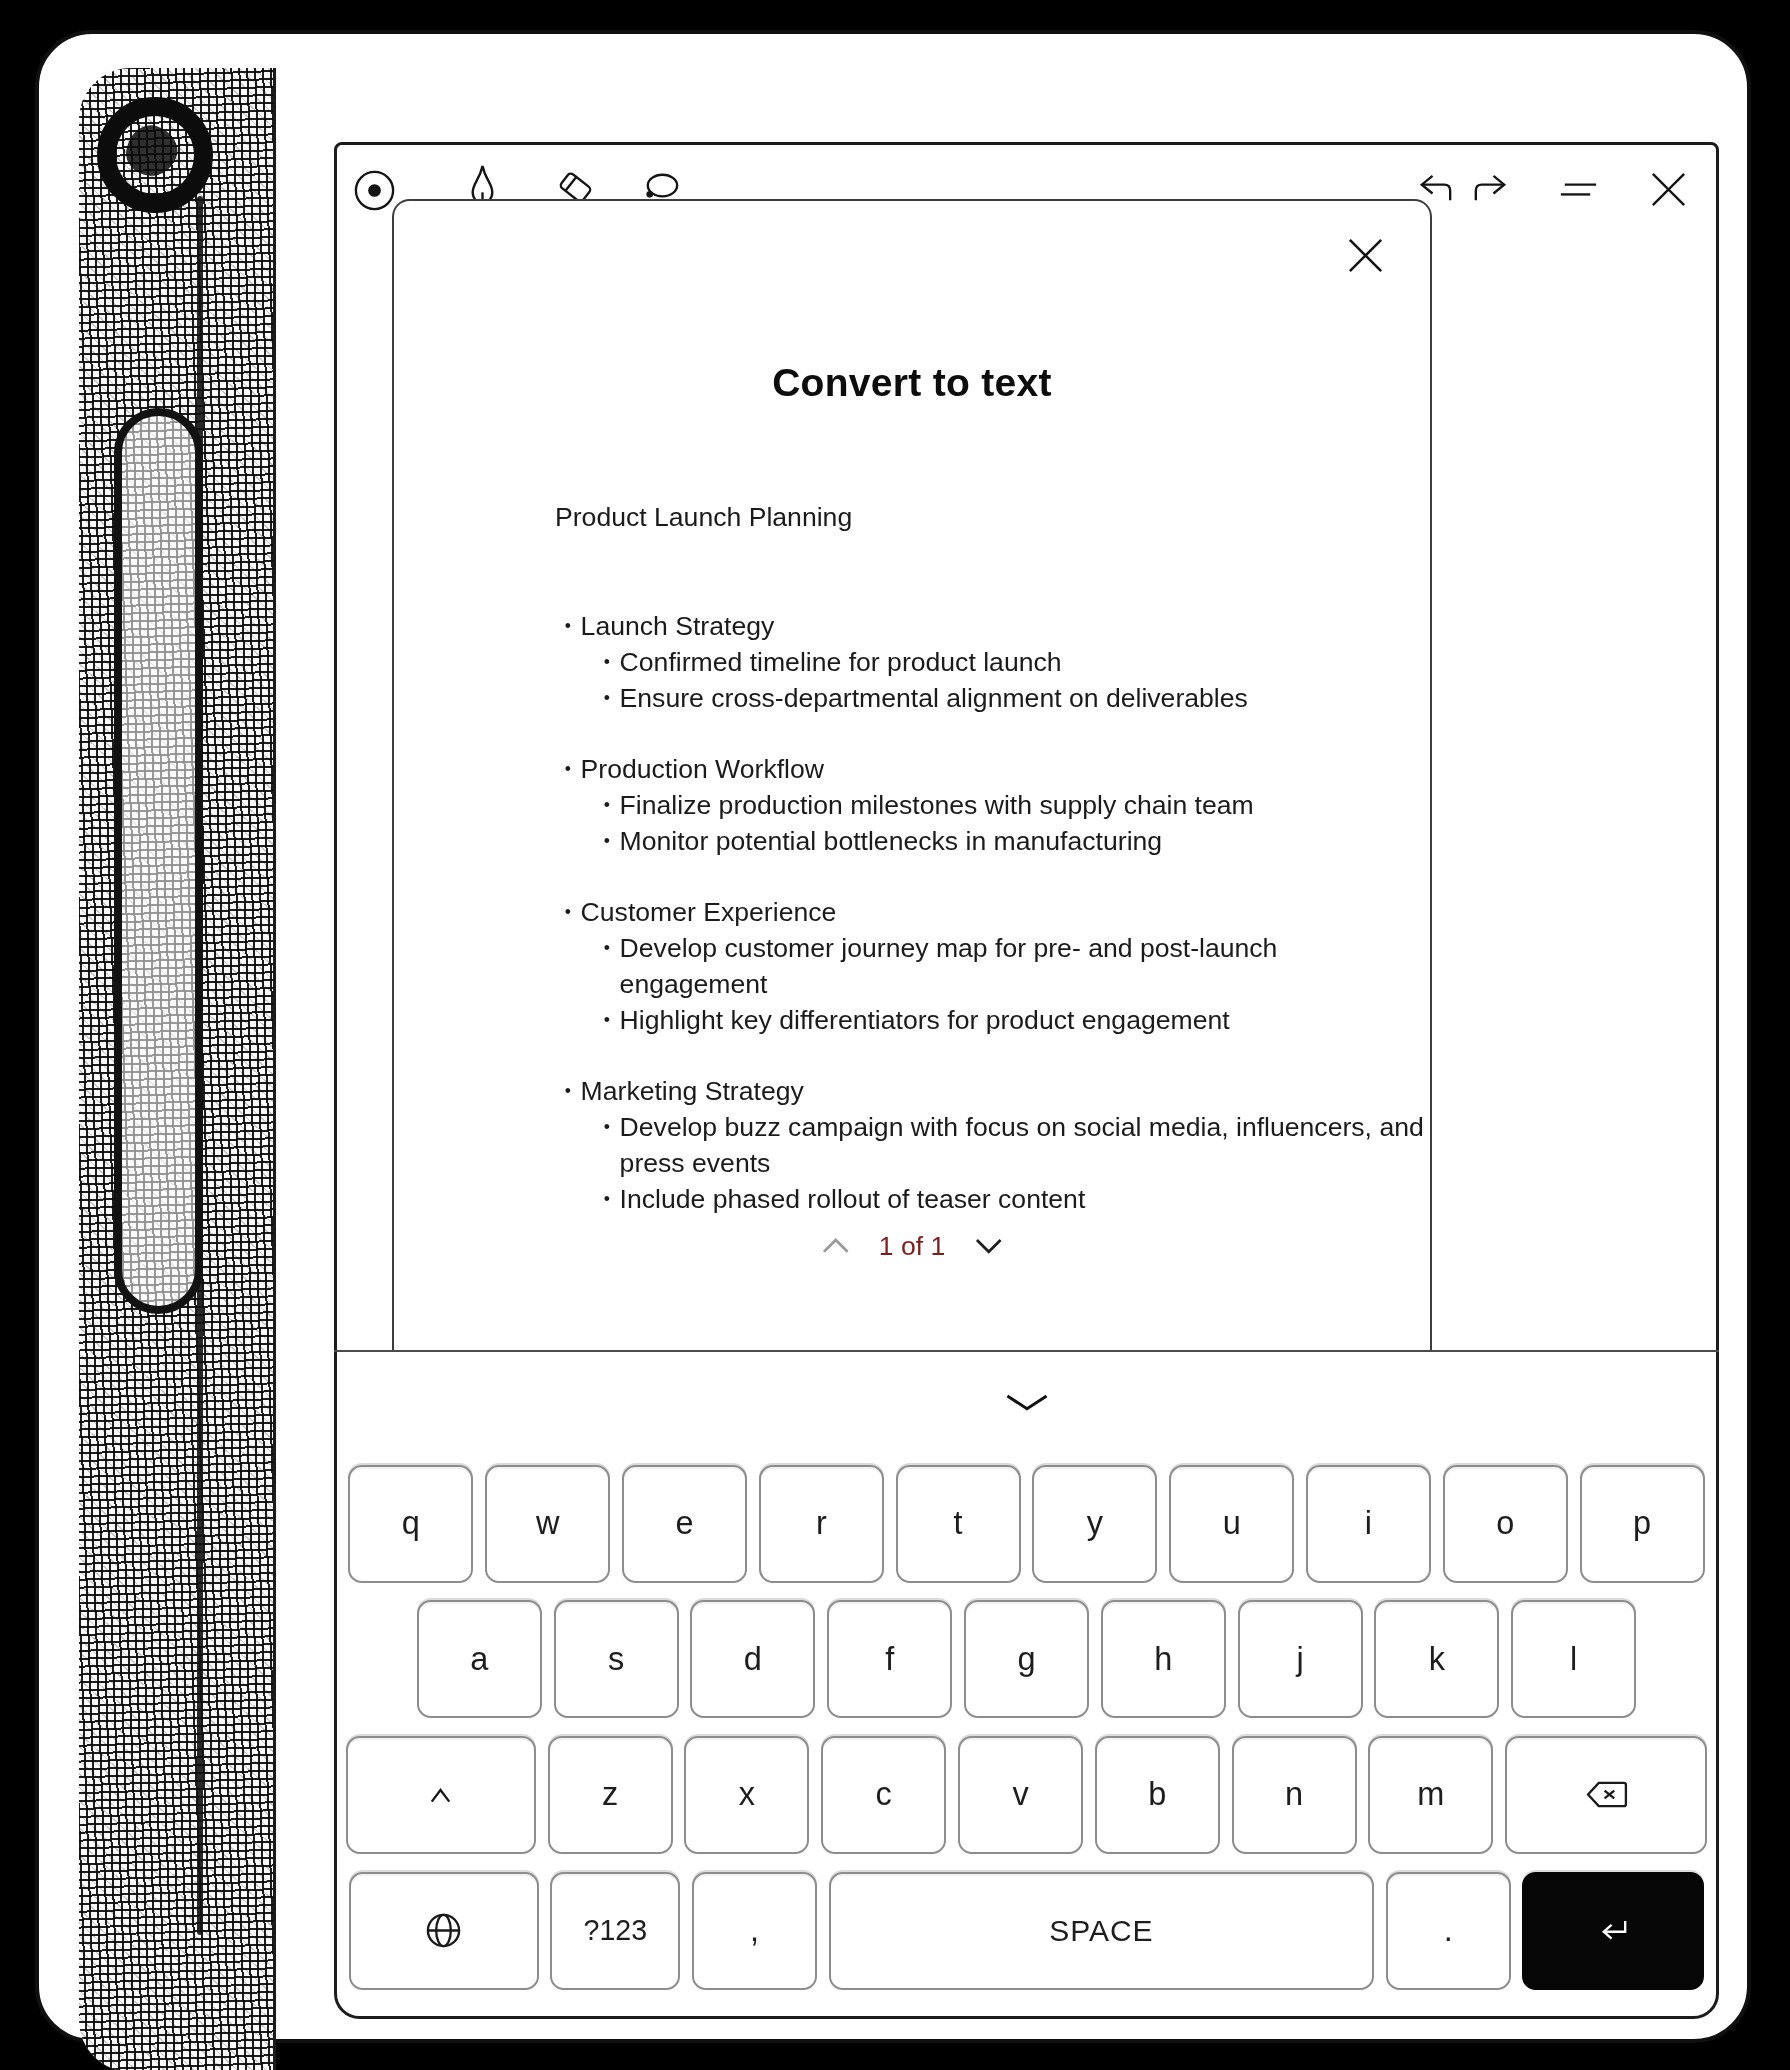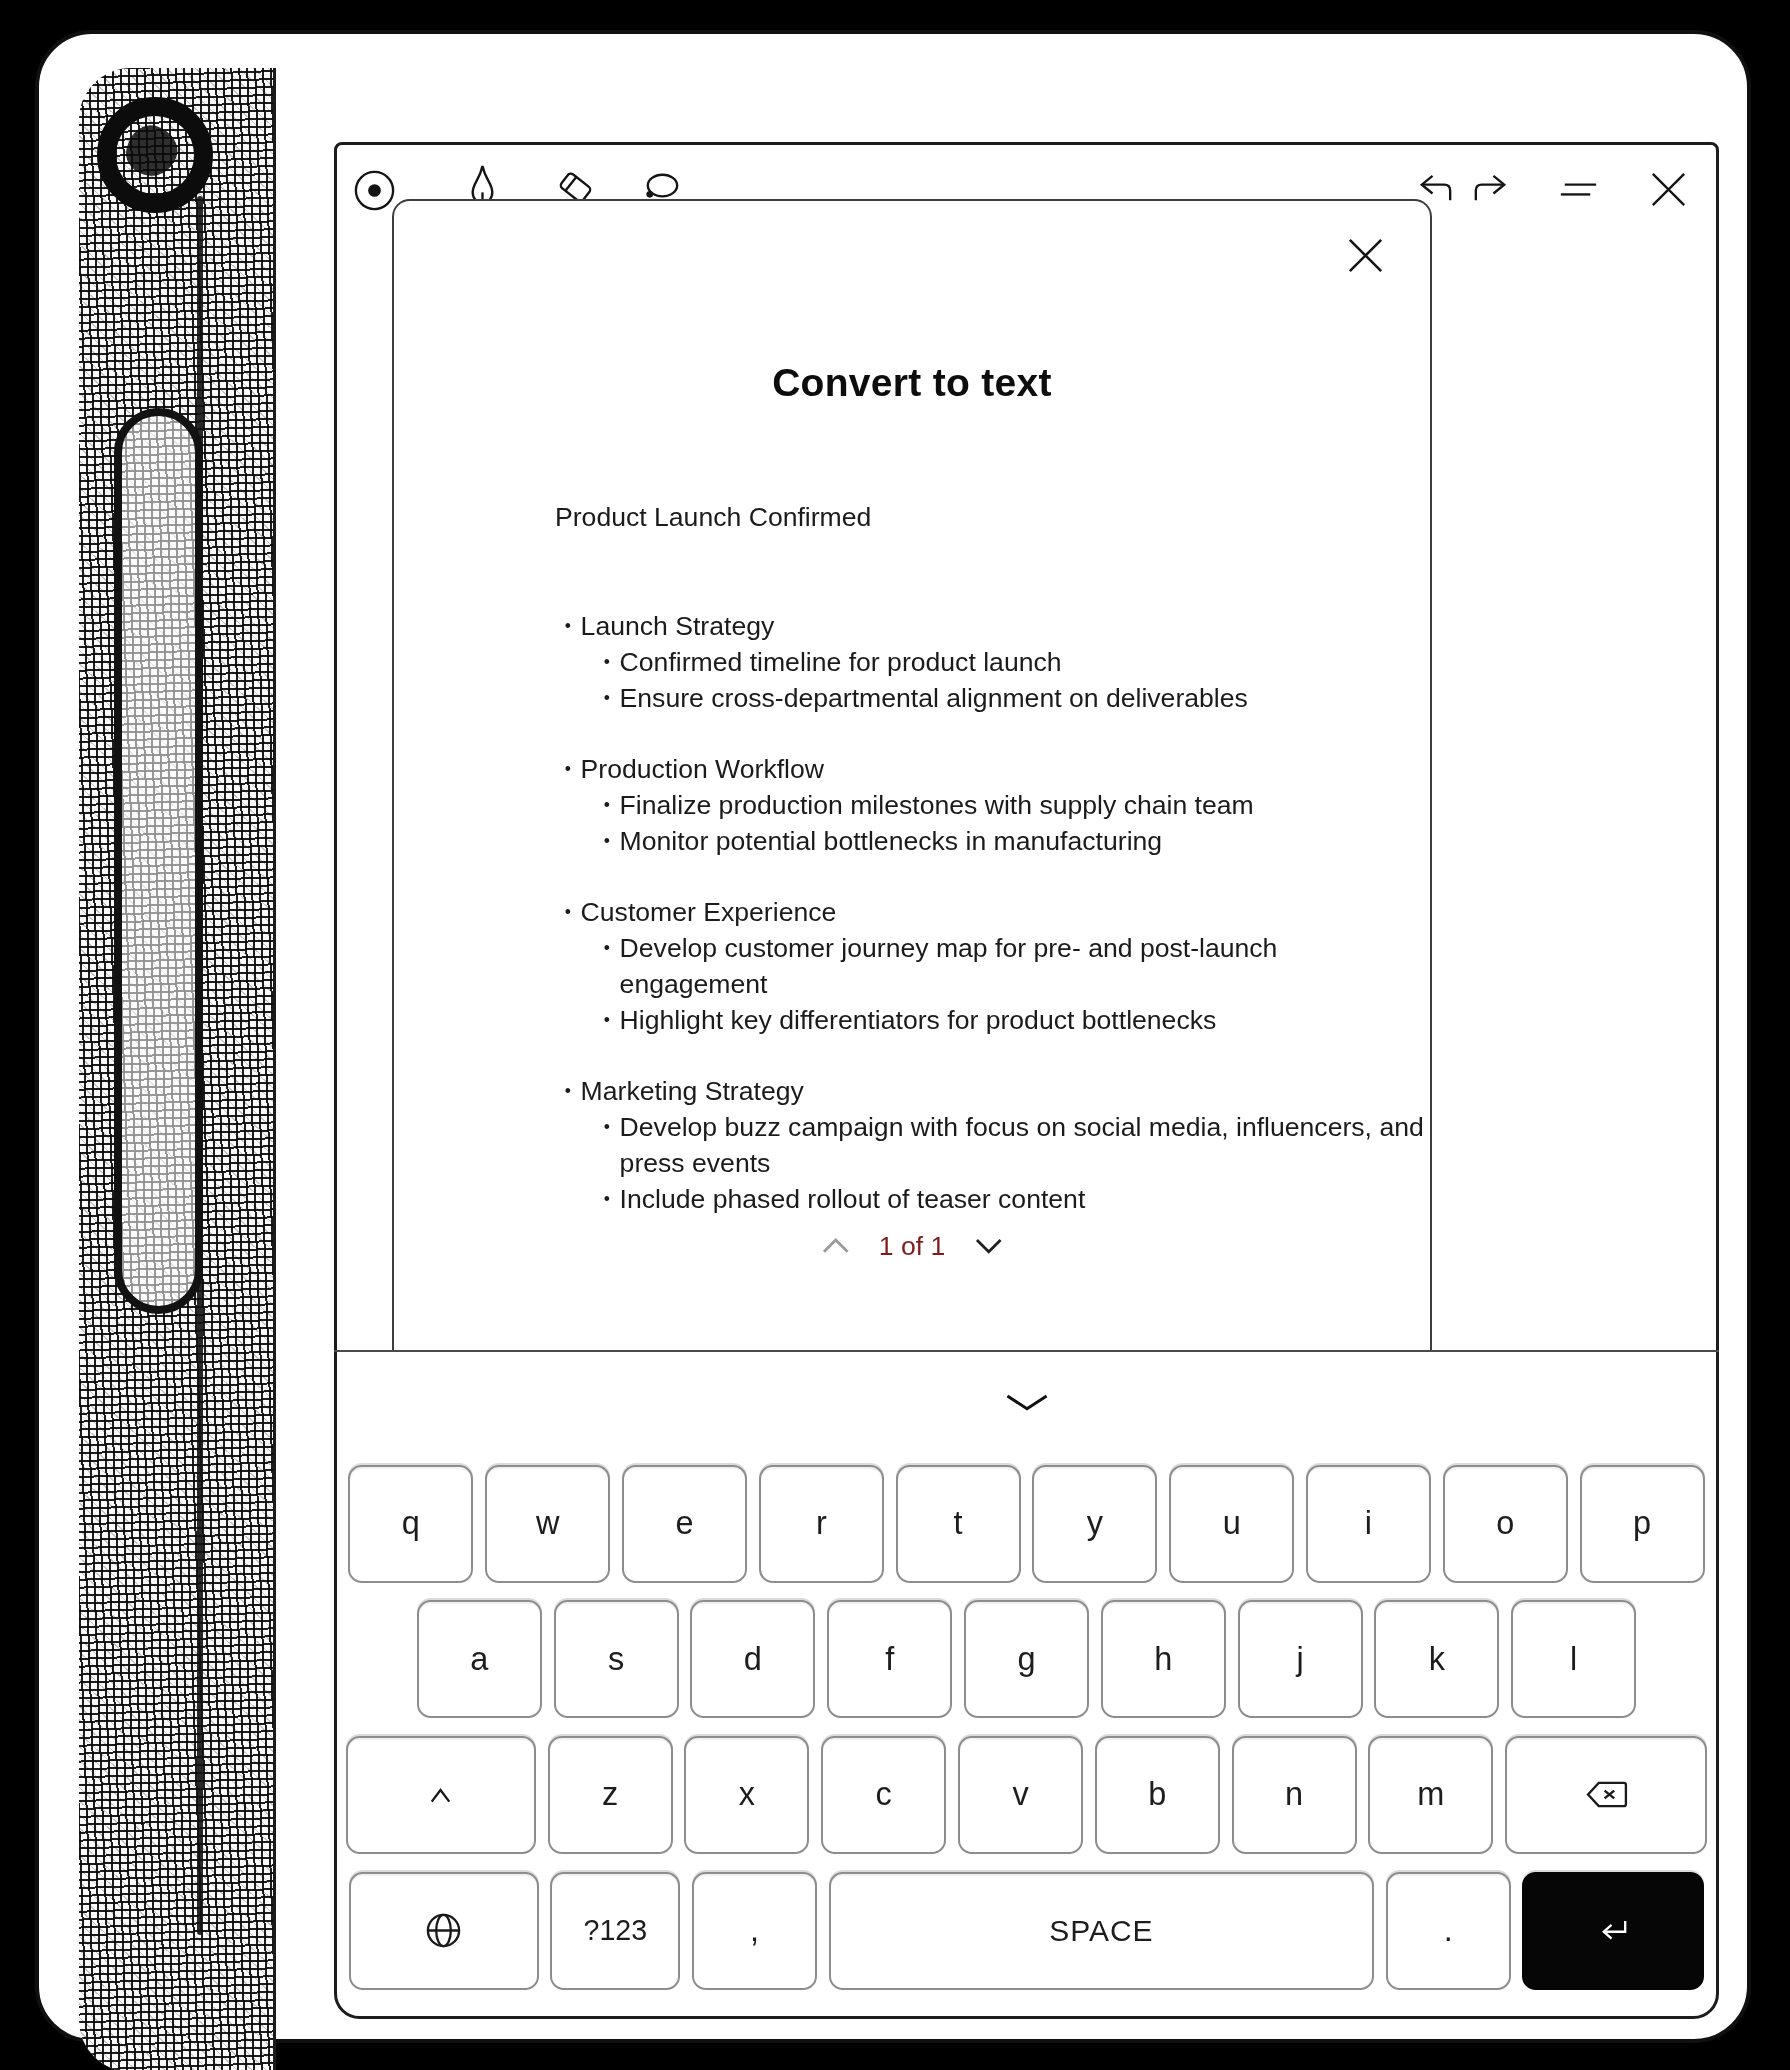--- a/index.html
+++ b/index.html
@@ -176,21 +176,21 @@
     <div class="dialog">
       <div class="dialog-close">
         <svg viewBox="0 0 48 48">
             <line x1="8" y1="8" x2="40" y2="40"></line>
             <line x1="40" y1="8" x2="8" y2="40"></line>
           </svg>
       </div>
       <div class="dialog-title">Convert to text</div>
 
       <div class="doc">
-        <div class="doc-heading">Product Launch Confirmed</div>
+        <div class="doc-heading">Product Launch Planning</div>
 
         <div class="section">
           <div class="li">
               <span class="dot">•</span>
             <span class="text">Launch Strategy</span>
             </div>
           <div class="li l2">
               <span class="dot">•</span>
             <span class="text">Confirmed timeline for product launch</span>
             </div>
@@ -219,21 +219,21 @@
           <div class="li">
               <span class="dot">•</span>
             <span class="text">Customer Experience</span>
             </div>
           <div class="li l2">
               <span class="dot">•</span>
             <span class="text">Develop customer journey map for pre- and post-launch engagement</span>
             </div>
           <div class="li l2">
               <span class="dot">•</span>
-            <span class="text">Highlight key differentiators for product bottlenecks</span>
+            <span class="text">Highlight key differentiators for product engagement</span>
             </div>
         </div>
 
         <div class="section">
           <div class="li">
               <span class="dot">•</span>
             <span class="text">Marketing Strategy</span>
             </div>
           <div class="li l2">
               <span class="dot">•</span>

